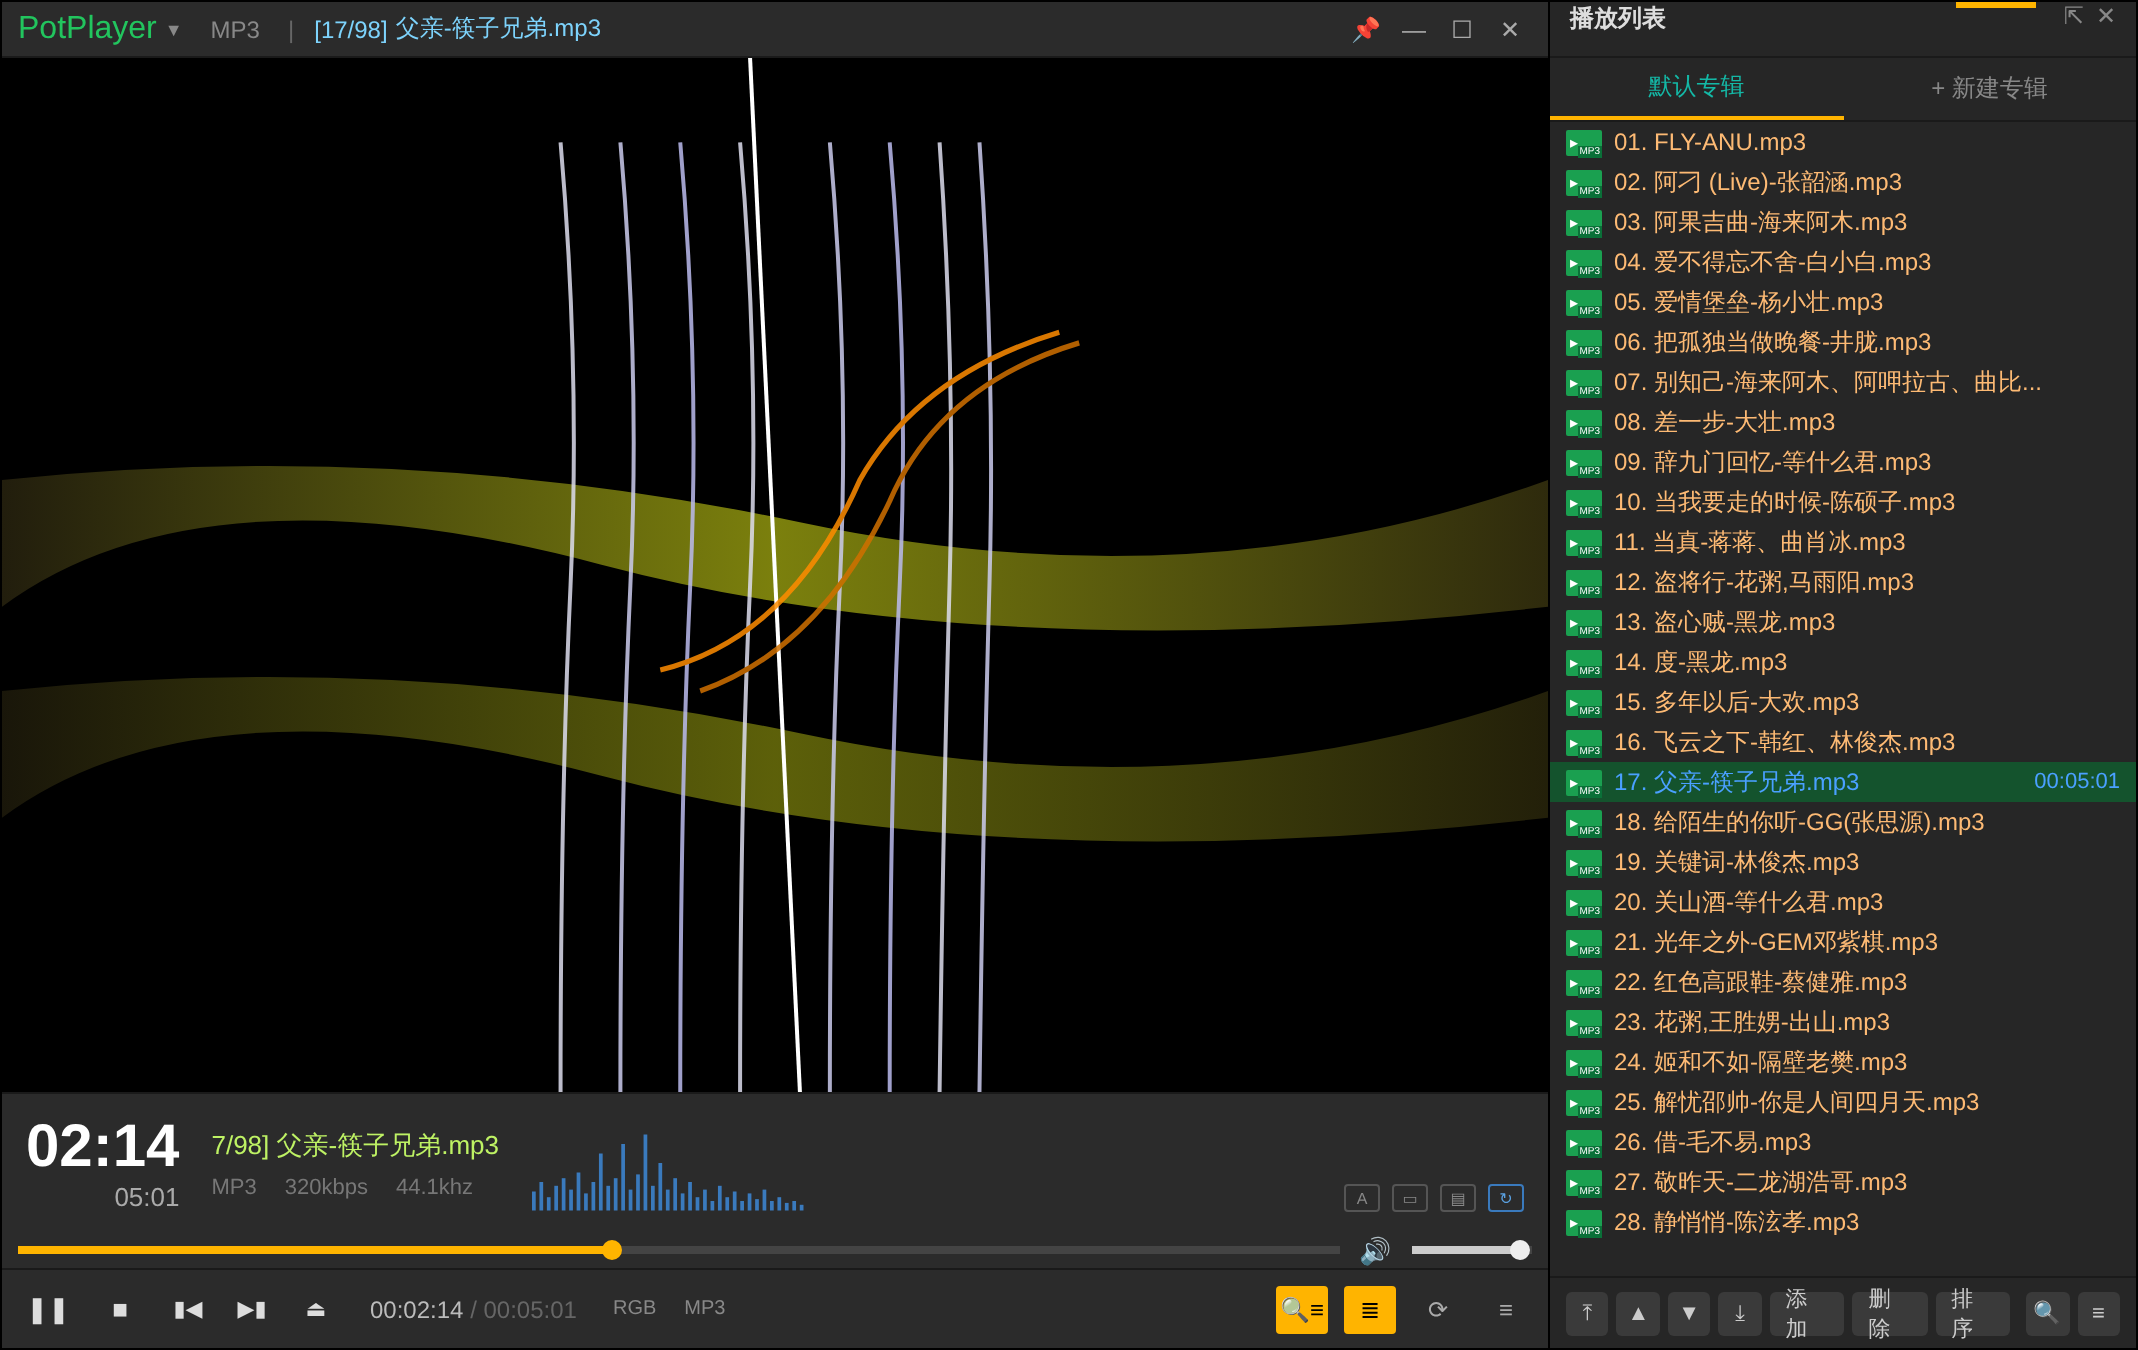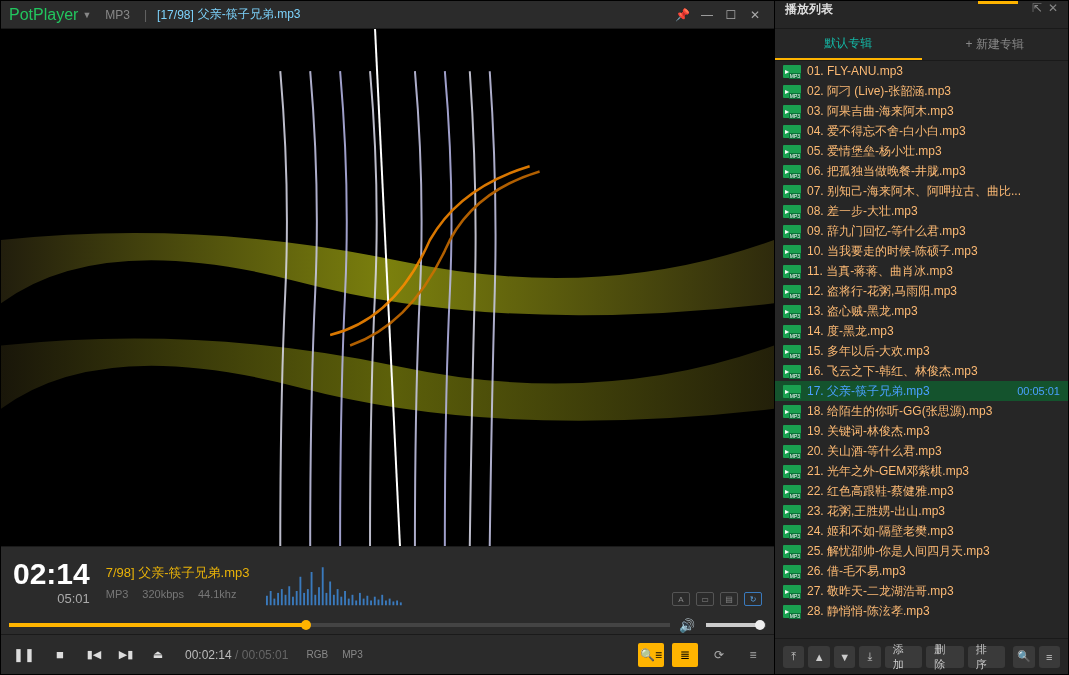--- a/index.html
+++ b/index.html
@@ -14,21 +14,21 @@
 .titlebar .track{color:#7dd3fc;display:flex;align-items:center;gap:4px}
 .titlebar .spacer{flex:1}
 .titlebar .wbtn{width:22px;height:22px;display:flex;align-items:center;justify-content:center;color:#aaa;cursor:pointer;margin-left:2px}
 .vis{flex:1;background:#000;position:relative;overflow:hidden}
 .vis svg{width:100%;height:100%}
 .infobar{height:70px;background:#2b2b2b;display:flex;padding:6px 12px;gap:16px;border-top:1px solid #1a1a1a}
 .time-big{display:flex;flex-direction:column;justify-content:center}
 .time-big .cur{font-size:30px;font-weight:bold;color:#fff;font-family:Arial}
 .time-big .tot{font-size:13px;color:#aaa;text-align:right;font-family:Arial}
 .track-meta{display:flex;flex-direction:column;justify-content:center}
-.track-meta .name{color:#eab308;font-size:13px;margin-bottom:6px}
+.track-meta .name{color:#bef264;font-size:13px;margin-bottom:6px}
 .track-meta .meta{color:#777;font-size:11px;display:flex;gap:14px}
 .wave{flex:1;position:relative}
 .wave svg{width:100%;height:100%}
 .info-icons{display:flex;align-items:flex-end;gap:6px;padding-bottom:4px}
 .info-icons .ib{width:18px;height:14px;border:1px solid #555;border-radius:2px;display:flex;align-items:center;justify-content:center;font-size:8px;color:#888}
 .info-icons .ib.blue{border-color:#3a7abd;color:#5aa0e0}
 .seekrow{height:18px;background:#2b2b2b;display:flex;align-items:center;padding:0 8px;gap:10px}
 .seekbar{flex:1;height:4px;background:#444;position:relative;cursor:pointer}
 .seekbar .fill{height:100%;background:#ffb400;width:45%}
 .seekbar .knob{position:absolute;top:-3px;left:45%;width:10px;height:10px;border-radius:50%;background:#ffb400;margin-left:-5px}

